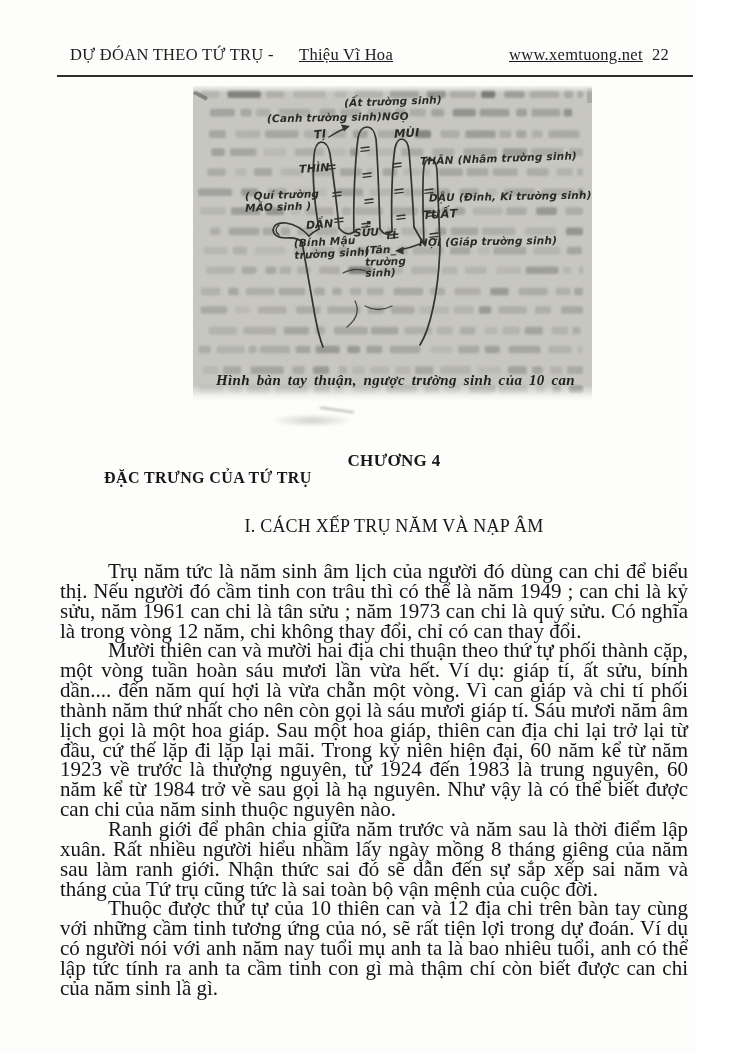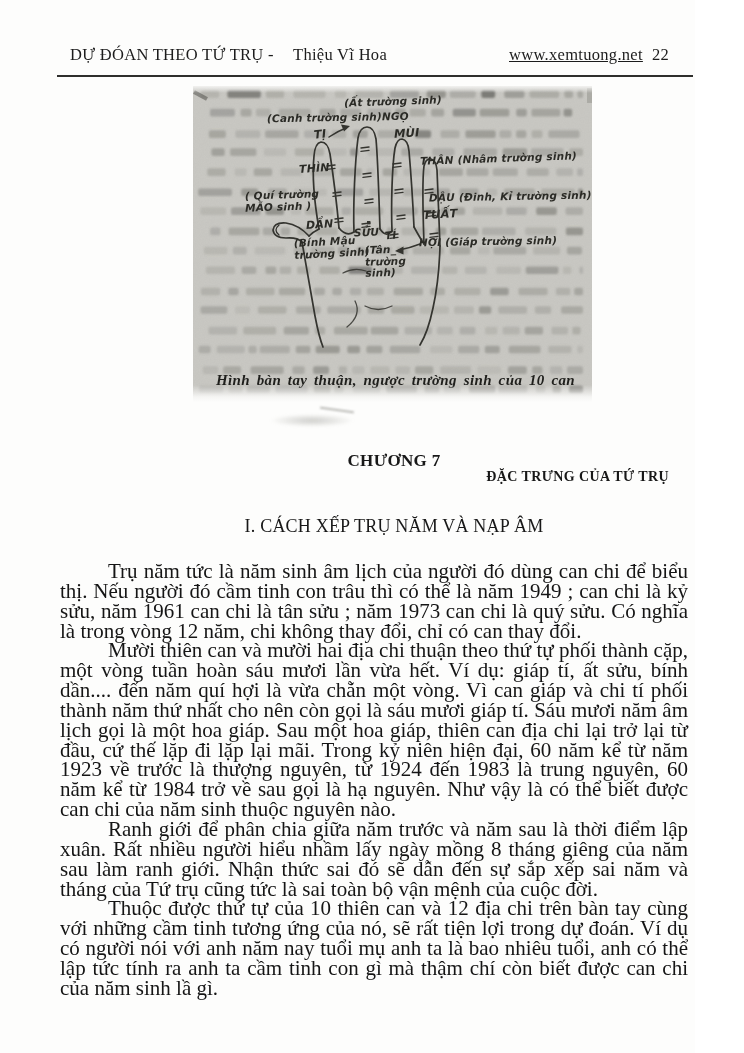--- a/index.html
+++ b/index.html
@@ -1,21 +1,21 @@
 <!DOCTYPE html>
 <html><head>
 <meta charset="utf-8">
 <style>
   html,body{margin:0;padding:0;background:#ffffff;}
   .page{position:relative;width:695px;height:1053px;background:#fdfdfc;overflow:hidden;
         font-family:"Liberation Serif",serif;color:#181818;}
   
   .hdr-item{position:absolute;top:45px;font-size:16.5px;letter-spacing:.3px;white-space:nowrap;color:#1c1c1c;}
   .hdr-title{left:70px;}
-  .hdr-author{left:293px;}
+  .hdr-author{left:299px;text-decoration:underline;}
   .hdr-site{left:483px;text-decoration:underline;margin-left:26px;}
   .hdr-page{left:652px;}
   .hdr-rule{position:absolute;left:57px;top:75px;width:636px;height:2px;background:#2e2e2c;}
   
   .scan{position:absolute;left:193px;top:86px;width:399px;height:316px;margin:0;
         background:#cac9c4;overflow:hidden;}
   .scan svg{position:absolute;left:0;top:0;}
   .hlabel{position:absolute;font-family:"DejaVu Sans",sans-serif;font-style:italic;font-weight:700;
           font-size:10.5px;line-height:11.5px;color:#2b2b26;white-space:nowrap;letter-spacing:.2px;}
   .hlabel.wrap{white-space:normal;}
@@ -26,21 +26,21 @@
           background:linear-gradient(180deg,rgba(253,253,252,.8),rgba(253,253,252,0));}
   .scan-fade-bottom{position:absolute;left:0;right:0;bottom:0;height:17px;
           background:linear-gradient(180deg,rgba(253,253,252,0),rgba(253,253,252,.85) 70%,#fdfdfc);}
   .wisp1{position:absolute;left:270px;top:414px;width:84px;height:13px;border-radius:50%;
          background:radial-gradient(closest-side,rgba(150,150,144,.45),rgba(150,150,144,0));filter:blur(1.5px);}
   .wisp2{position:absolute;left:320px;top:409px;width:34px;height:2px;background:rgba(120,120,114,.5);
          transform:rotate(8deg);filter:blur(1px);}
   
   .headings{position:absolute;left:104px;top:0;width:580px;}
   .h-kicker{position:absolute;left:0;right:0;top:451px;text-align:center;font-weight:700;font-size:17px;letter-spacing:.3px;}
-  .h-title{position:absolute;left:0;right:15px;top:469px;text-align:right;font-weight:700;font-size:14px;letter-spacing:.4px;}
+  .h-title{position:absolute;left:0;right:0;top:469px;text-align:left;font-weight:700;font-size:16px;letter-spacing:.4px;}
   .h-section{position:absolute;left:0;right:0;top:516px;text-align:center;font-weight:400;font-size:18px;letter-spacing:.2px;}
   
   .bodytext{position:absolute;left:60px;top:562px;width:628px;font-size:21px;line-height:19.85px;
             text-align:justify;color:#151515;}
   .bodytext p{margin:0;text-indent:48px;}
 </style>
 </head>
 <body>
 
 <div class="page">
@@ -362,21 +362,21 @@
 
     <figcaption class="scan-caption">Hình bàn tay thuận, ngược trường sinh của 10 can</figcaption>
     <div class="scan-fade-top"></div>
     <div class="scan-fade-bottom"></div>
   </figure>
 
   <div class="wisp1"></div>
   <div class="wisp2"></div>
 
   <div class="headings">
-    <div class="h-kicker">CHƯƠNG 7</div>
+    <div class="h-kicker">CHƯƠNG 4</div>
     <div class="h-title">ĐẶC TRƯNG CỦA TỨ TRỤ</div>
     <div class="h-section">I. CÁCH XẾP TRỤ NĂM VÀ NẠP ÂM</div>
   </div>
 
   <div class="bodytext">
     <p>Trụ năm tức là năm sinh âm lịch của người đó dùng can chi để biểu thị. Nếu người đó cầm tinh con trâu thì có thể là năm 1949 ; can chi là kỷ sửu, năm 1961 can chi là tân sửu ; năm 1973 can chi là quý sửu. Có nghĩa là trong vòng 12 năm, chi không thay đổi, chỉ có can thay đổi.</p>
     <p>Mười thiên can và mười hai địa chi thuận theo thứ tự phối thành cặp, một vòng tuần hoàn sáu mươi lần vừa hết. Ví dụ: giáp tí, ất sửu, bính dần.... đến năm quí hợi là vừa chẵn một vòng. Vì can giáp và chi tí phối thành năm thứ nhất cho nên còn gọi là sáu mươi giáp tí. Sáu mươi năm âm lịch gọi là một hoa giáp. Sau một hoa giáp, thiên can địa chi lại trở lại từ đầu, cứ thế lặp đi lặp lại mãi. Trong kỷ niên hiện đại, 60 năm kể từ năm 1923 về trước là thượng nguyên, từ 1924 đến 1983 là trung nguyên, 60 năm kể từ 1984 trở về sau gọi là hạ nguyên. Như vậy là có thể biết được can chi của năm sinh thuộc nguyên nào.</p>
     <p>Ranh giới để phân chia giữa năm trước và năm sau là thời điểm lập xuân. Rất nhiều người hiểu nhầm lấy ngày mồng 8 tháng giêng của năm sau làm ranh giới. Nhận thức sai đó sẽ dẫn đến sự sắp xếp sai năm và tháng của Tứ trụ cũng tức là sai toàn bộ vận mệnh của cuộc đời.</p>
     <p>Thuộc được thứ tự của 10 thiên can và 12 địa chi trên bàn tay cùng với những cầm tinh tương ứng của nó, sẽ rất tiện lợi trong dự đoán. Ví dụ có người nói với anh năm nay tuổi mụ anh ta là bao nhiêu tuổi, anh có thể lập tức tính ra anh ta cầm tinh con gì mà thậm chí còn biết được can chi của năm sinh lầ gì.</p>
   </div>

